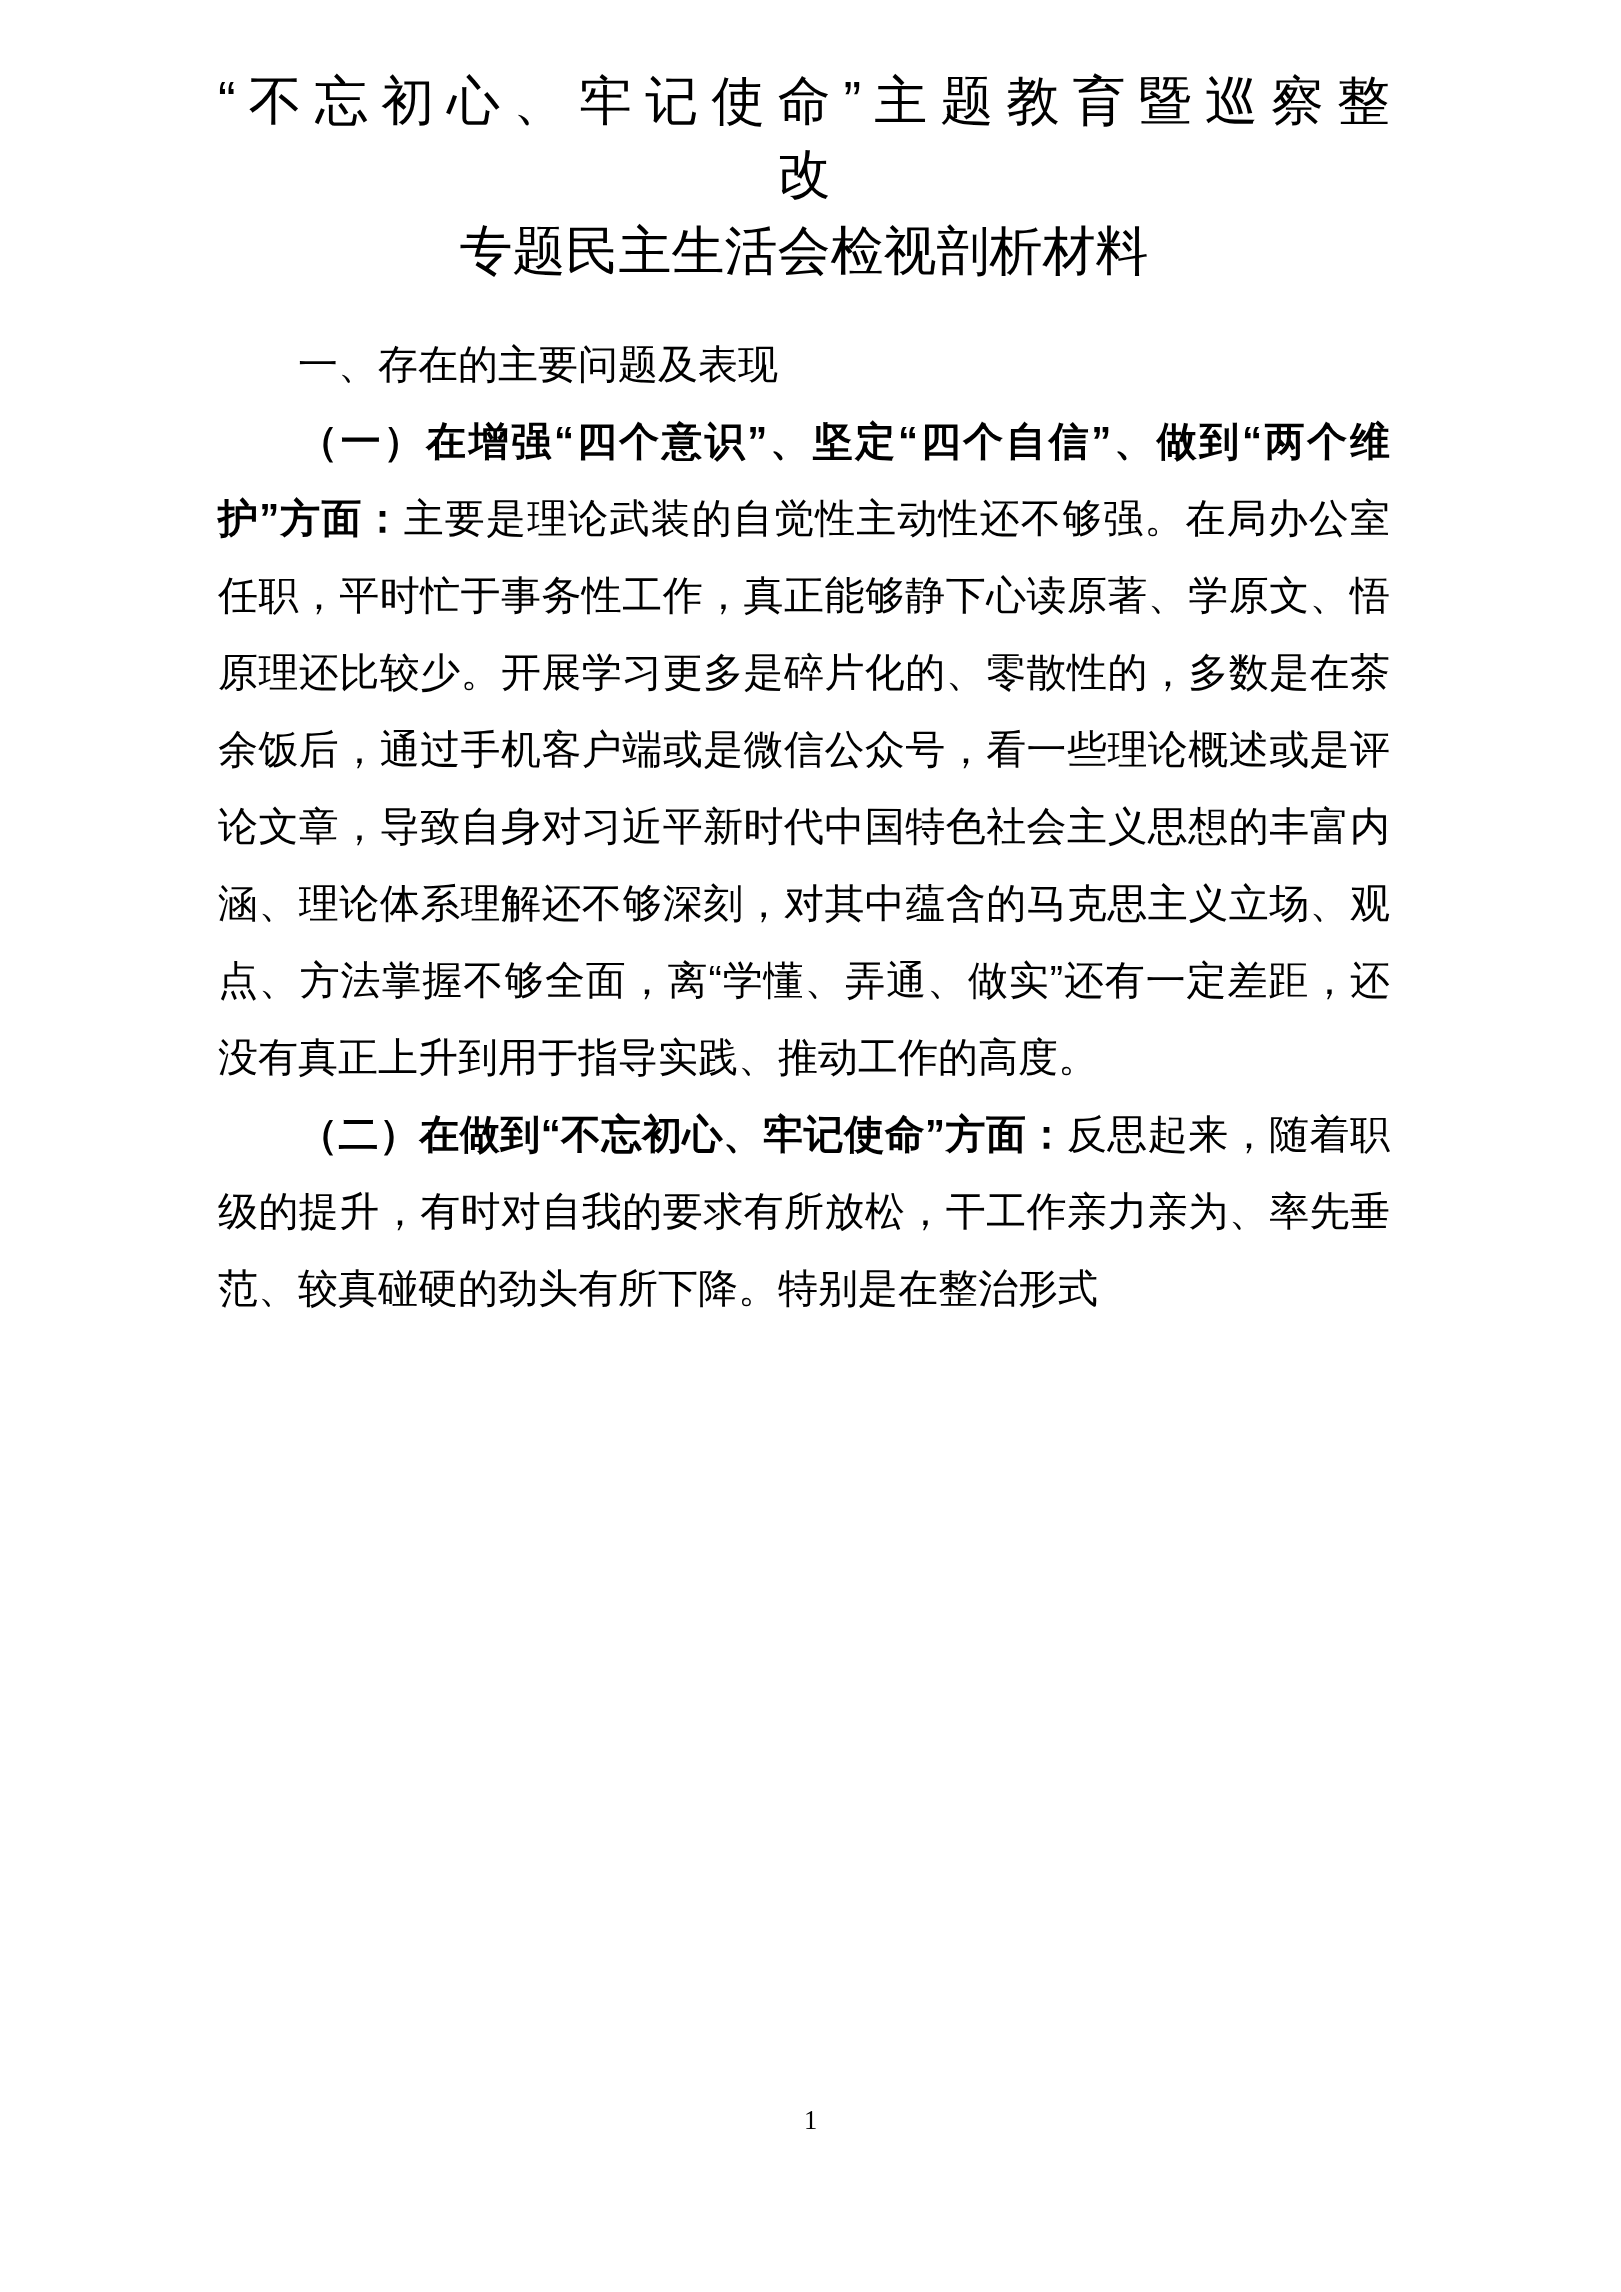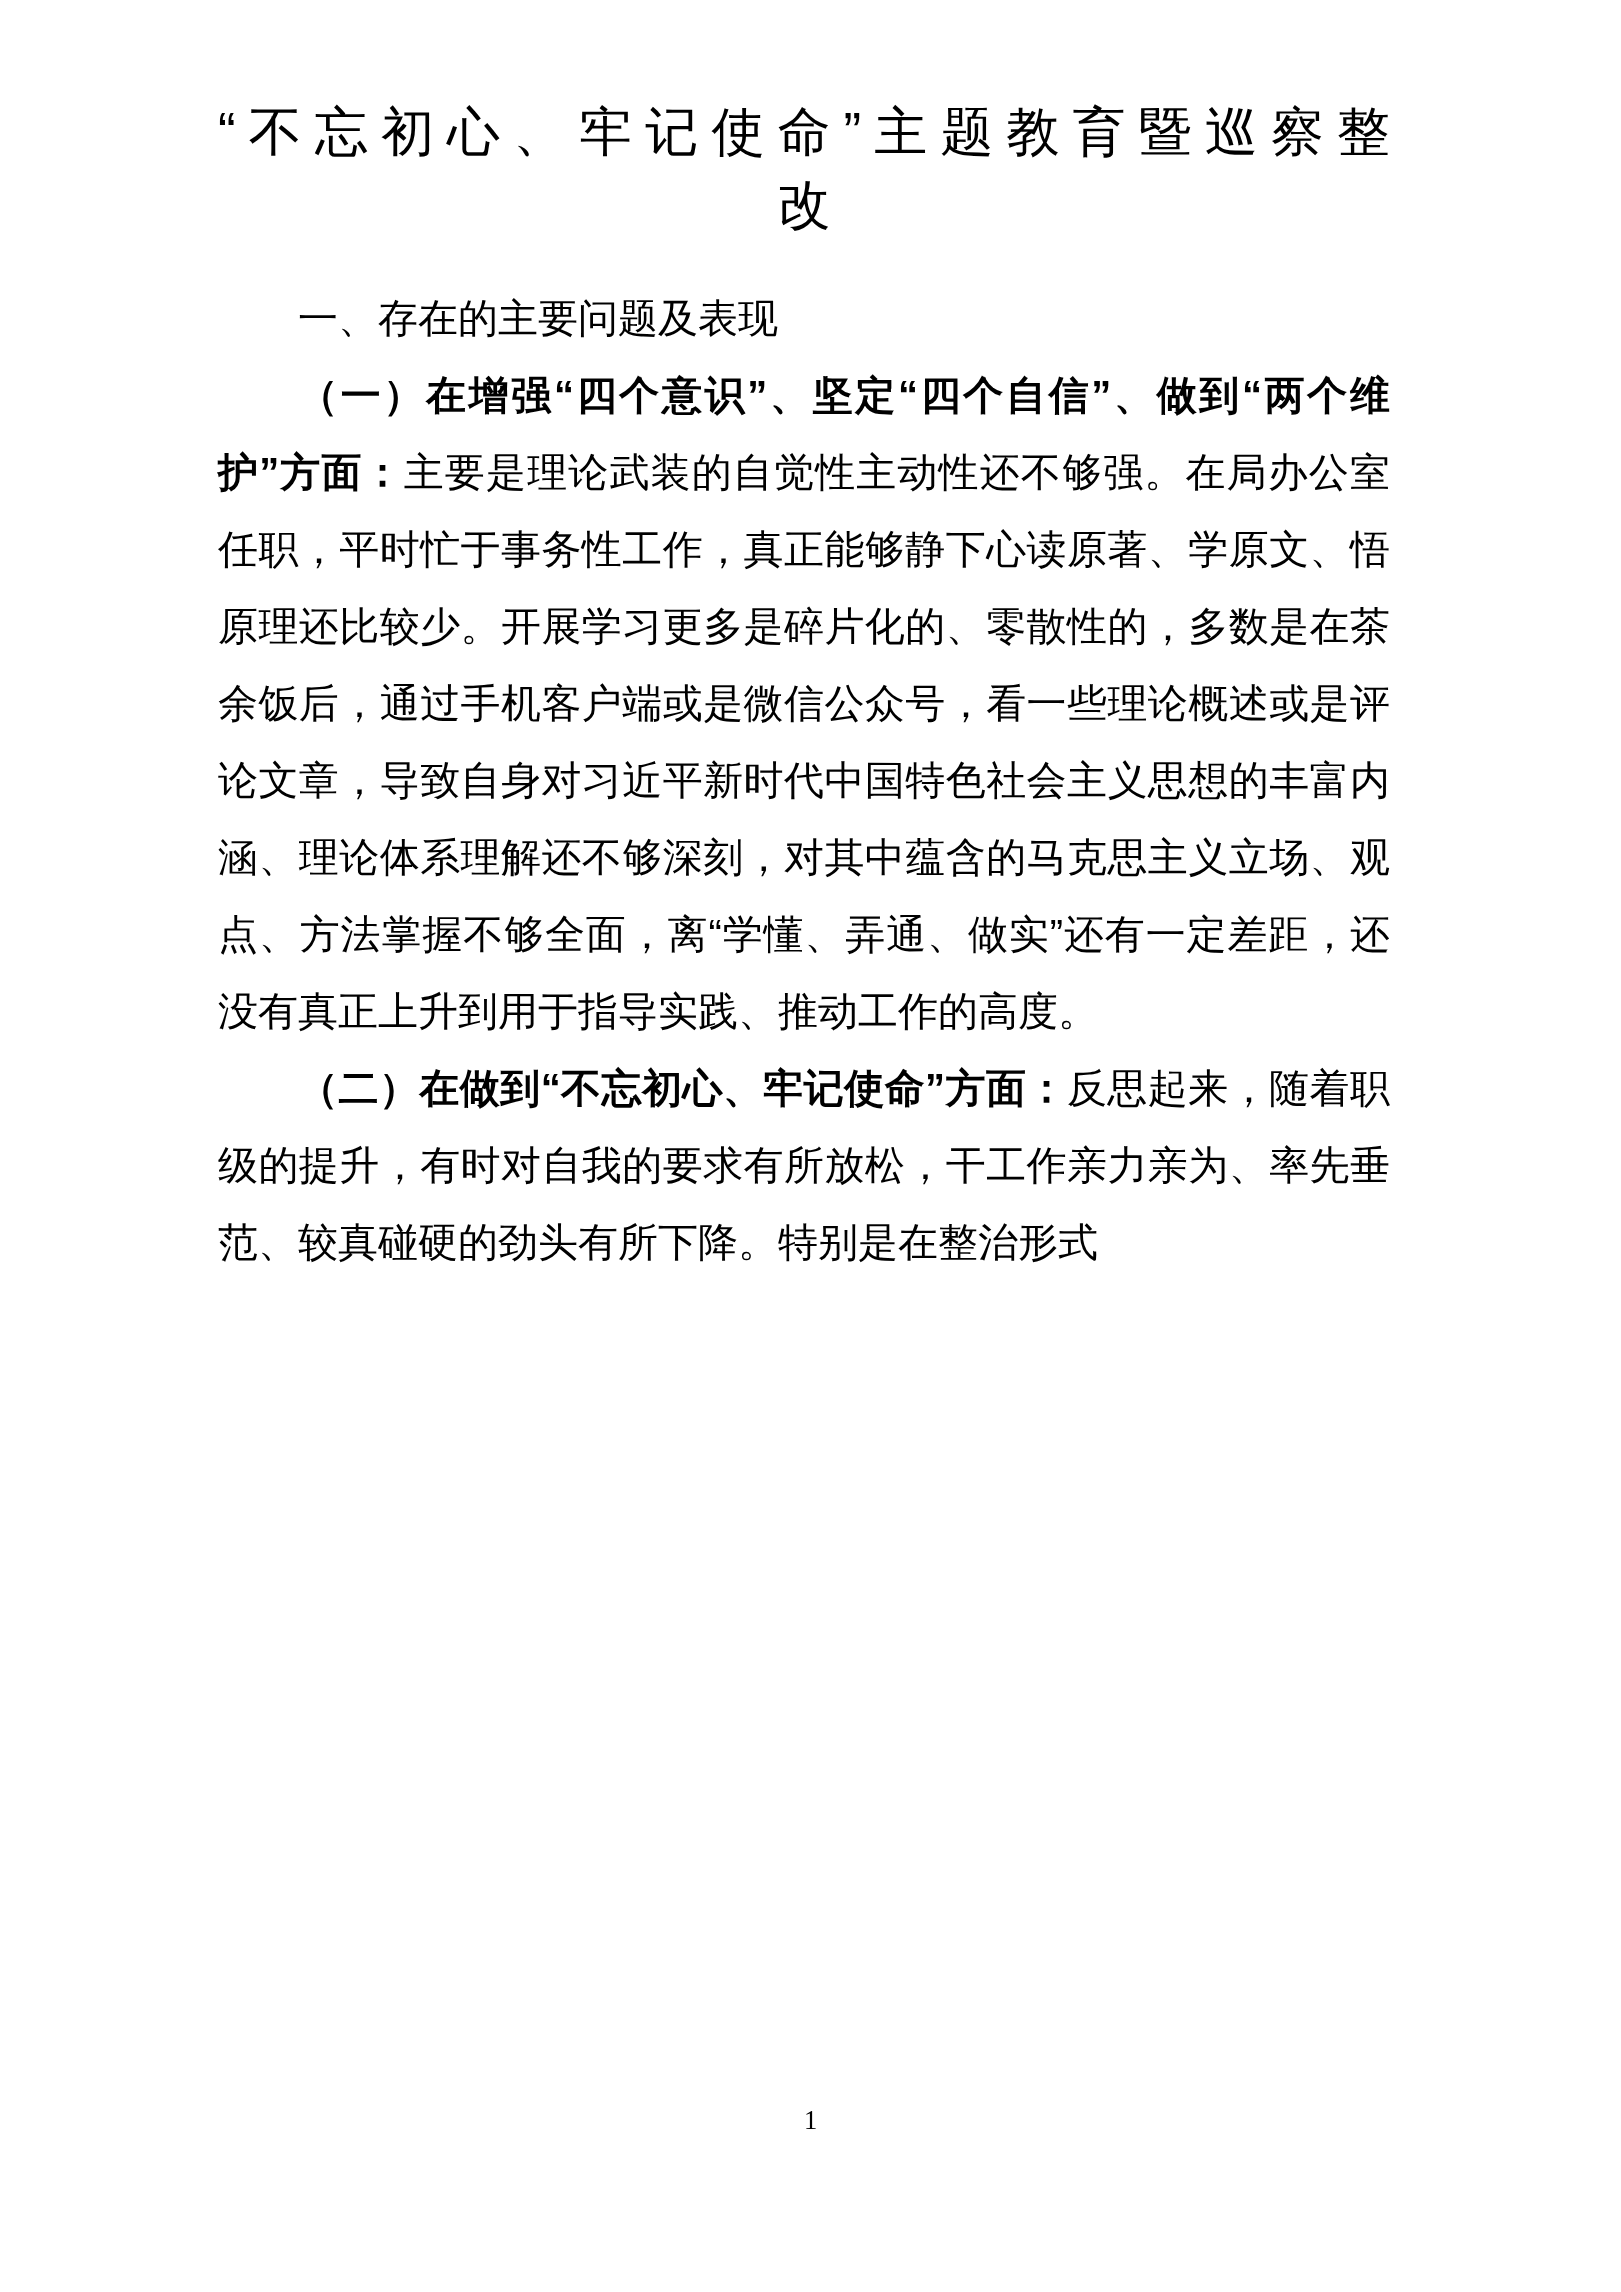--- a/index.html
+++ b/index.html
@@ -24,21 +24,21 @@
   .content {
     position: absolute;
     left: 218px;
     top: 0;
     width: 1172px;
   }
 
   
   .doc-title {
     margin: 0;
-    padding-top: 95px;
+    padding-top: 64px;
     font-size: 53px;
     line-height: 73px;
     font-weight: 400;
     text-align: center;
     letter-spacing: 0px;
     font-family: "Liberation Sans", "DejaVu Sans", sans-serif;
   }
   .doc-title .title-line {
     display: block;
   }
@@ -103,20 +103,21 @@
 </style>
 </head>
 <body>
 
 <div class="page">
   <div class="content">
 
     <h1 class="doc-title">
       <span class="title-line title-line-1">“不忘初心、牢记使命”主题教育暨巡察整</span>
       <span class="title-line title-line-2">改</span>
+      <span class="title-line title-line-3">专题民主生活会检视剖析材料</span>
     </h1>
 
     <div class="body-block">
 
 
       <p class="heading-1">一、存在的主要问题及表现</p>
 
       <p class="sec-para"><span class="bold-lead">（一）在增强“四个意识”、坚定“四个自信”、做到“两个维护”方面：</span><span>主要是理论武装的自觉性主动性还不够强。在局办公室任职，平时忙于事务性工作，真正能够静下心读原著、学原文、悟原理还比较少。开展学习更多是碎片化的、零散性的，多数是在茶余饭后，通过手机客户端或是微信公众号，看一些理论概述或是评论文章，导致自身对习近平新时代中国特色社会主义思想的丰富内涵、理论体系理解还不够深刻，对其中蕴含的马克思主义立场、观点、方法掌握不够全面，离“学懂、弄通、做实”还有一定差距，还没有真正上升到用于指导实践、推动工作的高度。</span></p>
 
       <p class="sec-para"><span class="bold-lead">（二）在做到“不忘初心、牢记使命”方面：</span><span>反思起来，随着职级的提升，有时对自我的要求有所放松，干工作亲力亲为、率先垂范、较真碰硬的劲头有所下降。特别是在整治形式</span></p>

